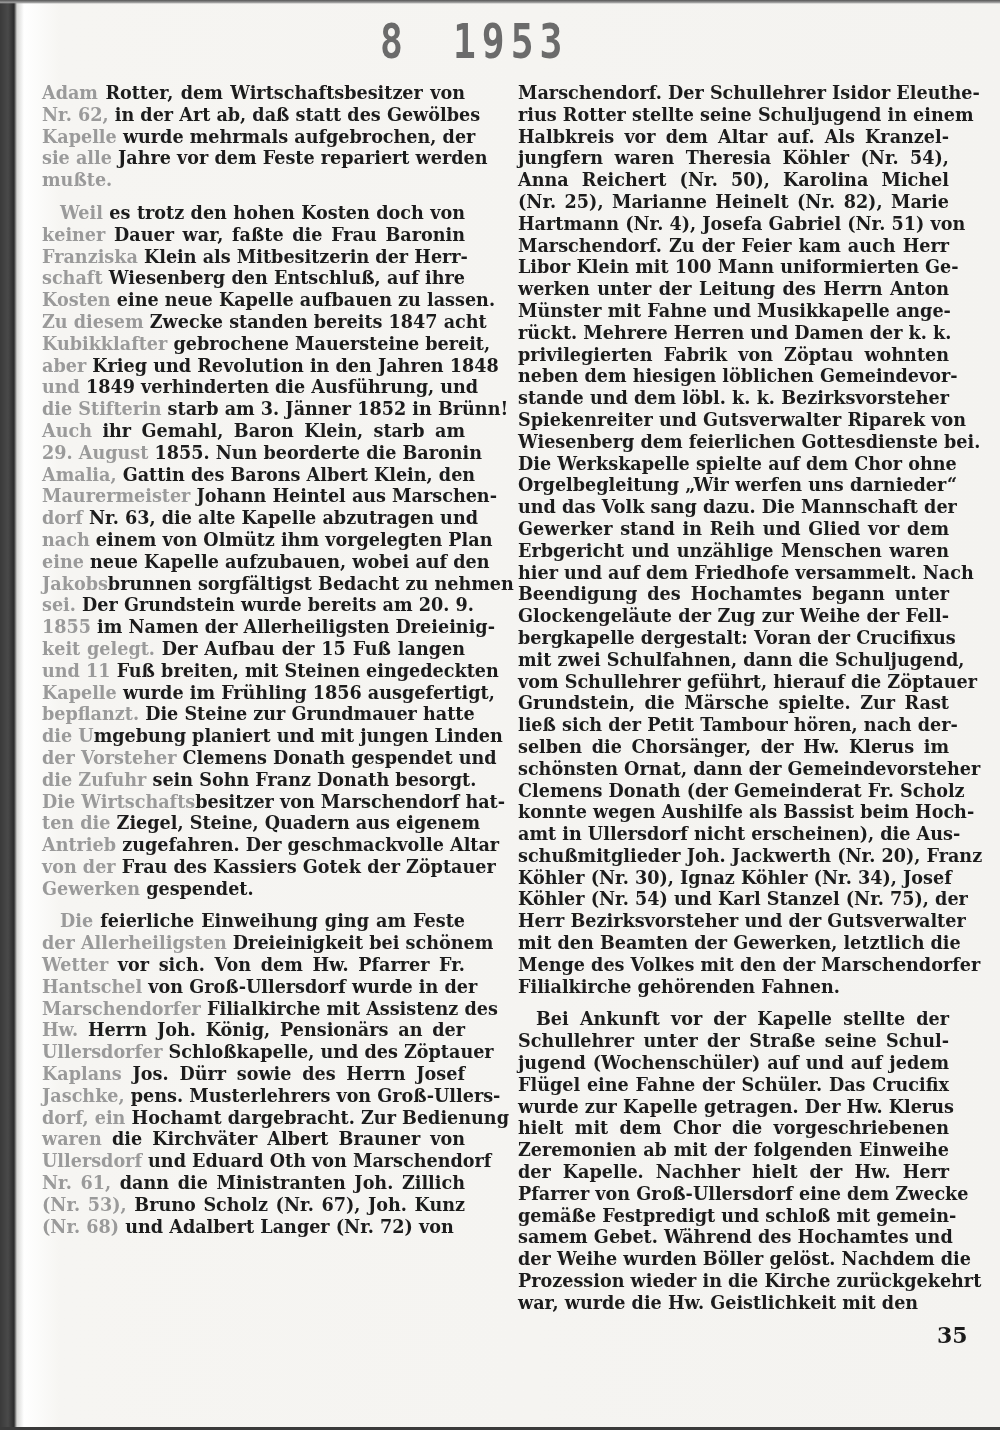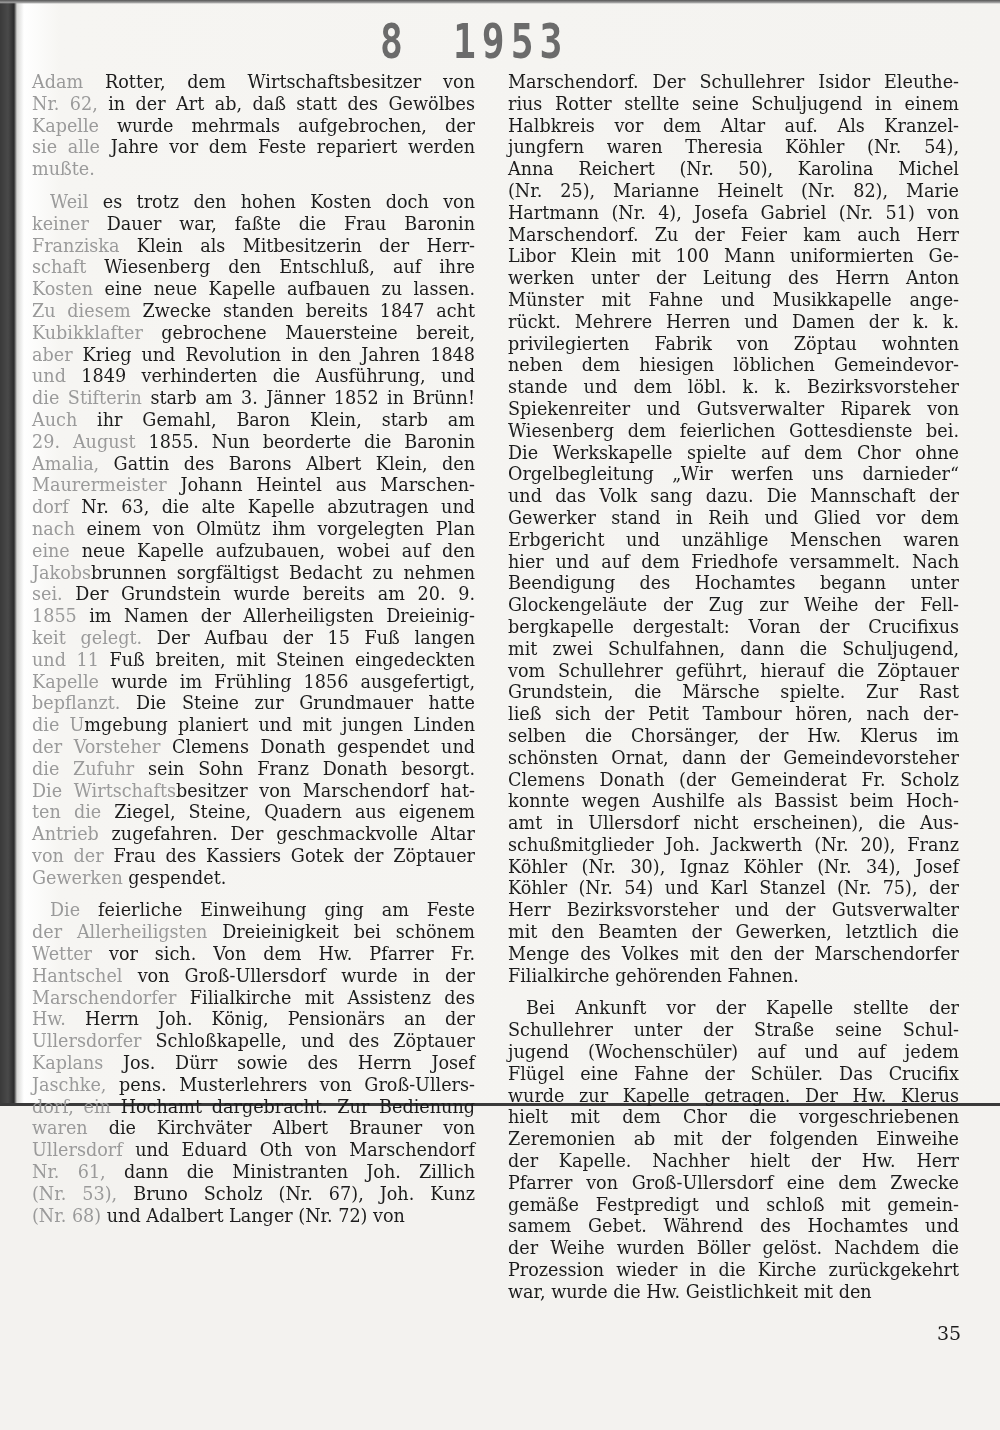--- a/index.html
+++ b/index.html
@@ -4,21 +4,21 @@
 <style>
   html, body { margin: 0; padding: 0; }
   body {
     width: 1000px; height: 1430px; overflow: hidden;
     background: #f3f2ef;
     position: relative;
     font-family: "DejaVu Serif", "Liberation Serif", serif;
     color: #1c1c1c;
   }
   .page {
-    position: absolute; left: 0; top: 0; width: 1000px; height: 1106px;
+    position: absolute; left: 0; top: 0; width: 1000px; height: 1430px;
     background: linear-gradient(90deg, #3a3a3a 0px, #4a4a4a 8px, #2b2b2b 14px, #d8d8d6 17px, #ffffff 24px, #f6f5f2 60px, #f4f3f0 100%);
   }
   .top-shadow {
     position: absolute; left: 0; top: 0; width: 1000px; height: 4px;
     background: linear-gradient(180deg, #555 0, #999 60%, transparent 100%);
   }
   .bottom-shadow {
     position: absolute; left: 0; bottom: 0; width: 1000px; height: 3px;
     background: #3a3a3a;
   }
@@ -29,29 +29,29 @@
     letter-spacing: 6px; transform: scaleY(1.25); transform-origin: top left;
   }
   .stamp .num { margin-right: 44px; }
   .col {
     position: absolute; top: 72px;
     font-size: 17.6px; line-height: 21.8px;
     text-align: justify;
   }
   .col-left { left: 32px; width: 443px; }
   .col-right { left: 508px; width: 451px; }
-  .col p { margin: 0; text-indent: 0; }
+  .col p { margin: 10px; text-indent: 0; font-weight: bold; }
   .col p.para { margin-top: 11px; }
   .col .ind { display: inline-block; width: 18px; }
   .line { display: block; text-align: justify; text-align-last: justify; white-space: nowrap; }
   .line.last { text-align-last: left; }
   .fade { color: #9a9a9a; }
   .page-number {
     position: absolute; left: 937px; top: 1322px;
-    font-size: 19px; font-weight: normal; color: #1c1c1c;
+    font-size: 22px; font-weight: bold; color: #1c1c1c;
   }
 </style>
 </head>
 <body>
 
 <div class="page">
   <div class="top-shadow"></div>
   <div class="bottom-shadow"></div>
 
   <div class="stamp">

